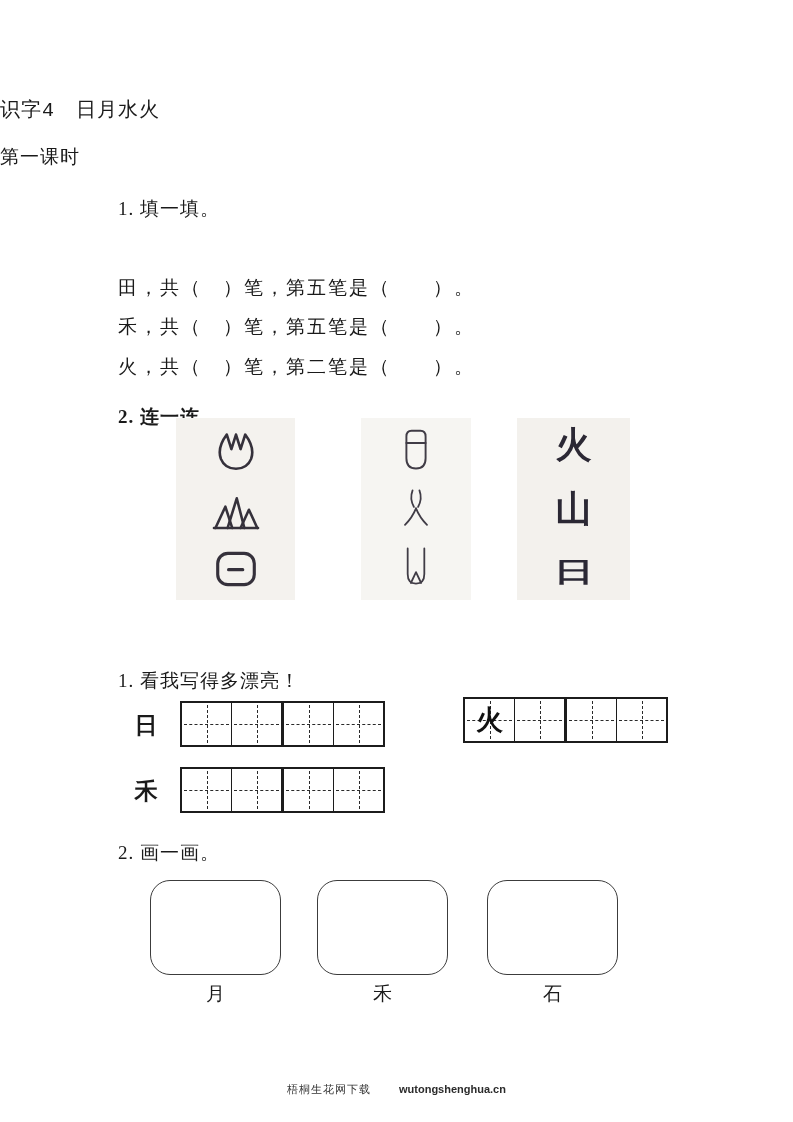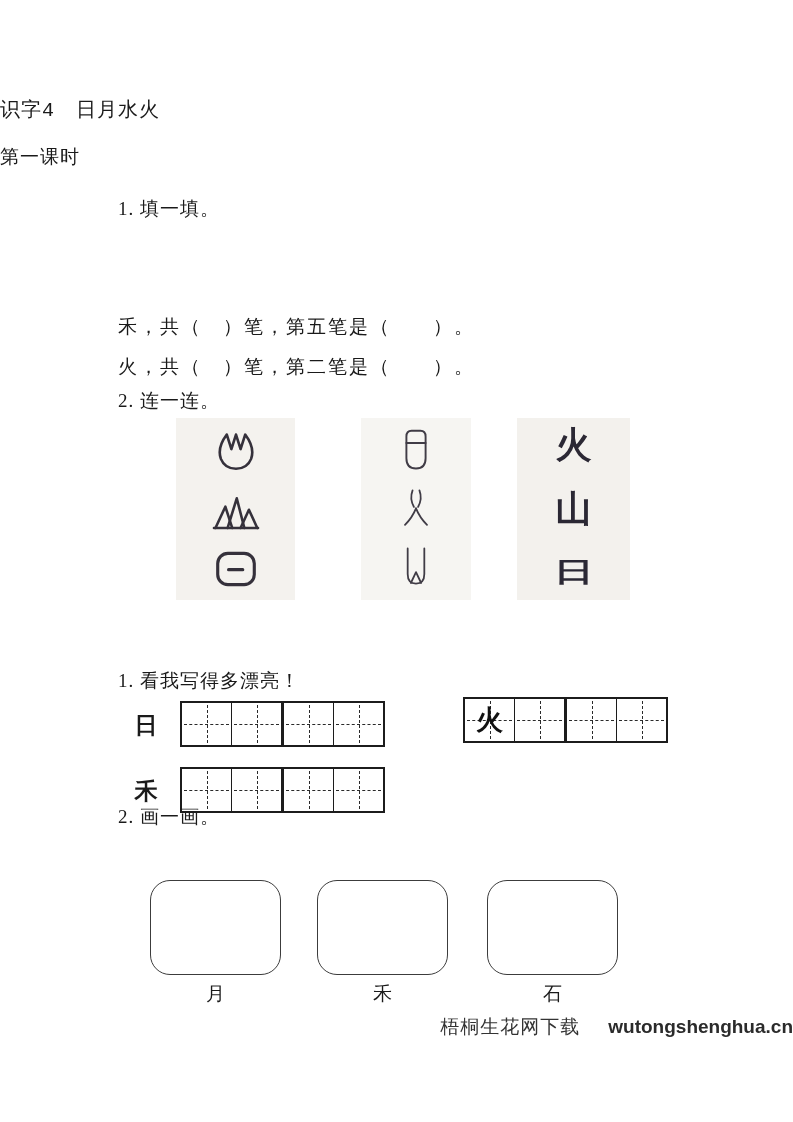--- a/index.html
+++ b/index.html
@@ -9,23 +9,23 @@
     overflow:hidden;
   }
   .centered { position:absolute; left:0; width:100%; text-align:left;font-family:Liberation Mono, monospace; }
   .page-title { top:96px; font-size:20px; font-weight:400; letter-spacing:1px; }
   .lesson-heading { font-size:19px; letter-spacing:1px; }
   #lesson1-heading { top:144px; }
   #lesson2-heading { top:627px; }
 
   .q-label { position:absolute; left:118px; font-size:19px; letter-spacing:1px; white-space:nowrap; }
   #q1-label { top:196px; }
-  #q2-label { top:388px; }
+  #q2-label { top:404px;font-weight:bold; }
   #l2q1-label { top:668px; }
-  #l2q2-label { top:804px; }
+  #l2q2-label { top:840px; }
 
   .fill-item { position:absolute; left:118px; font-size:19px; letter-spacing:2px; white-space:nowrap; }
   #fill-0 { top:236px; }
   #fill-1 { top:275px; }
   #fill-2 { top:314px; }
   #fill-3 { top:354px; }
 
   .scan-box {
     position:absolute; top:418px; height:182px; box-sizing:border-box;
     display:flex; flex-direction:column; align-items:center;
@@ -67,33 +67,34 @@
     border:1.4px solid #3c3c3c; border-radius:20px; box-sizing:border-box;
   }
   #draw-box-0 { left:150px; }
   #draw-box-1 { left:317px; }
   #draw-box-2 { left:487px; }
   .draw-label { position:absolute; top:981px; width:131px; text-align:center; font-size:19px; }
   #draw-label-0 { left:150px; }
   #draw-label-1 { left:317px; }
   #draw-label-2 { left:487px; }
 
-  .footer { position:absolute; top:1014px; left:0; width:100%; text-align:right; font-size:19px; color:#333; }
+  .footer { position:absolute; top:1082px; left:0; width:100%; text-align:center; font-size:11px; color:#333; }
   .footer .site-name { letter-spacing:1px; }
   .footer .site-url { font-family:"Liberation Sans","DejaVu Sans",sans-serif; font-weight:bold; margin-left:28px; color:#2b2b2b; }
 </style>
 </head>
 <body>
 
 <div class="page">
 
   <div class="centered page-title">识字4　日月水火</div>
   <div class="centered lesson-heading" id="lesson1-heading">第一课时</div>
 
   <div class="q-label" id="q1-label">1. 填一填。</div>
+  <div class="fill-item" id="fill-1">田，共（　）笔，第五笔是（　　）。</div>
   <div class="fill-item" id="fill-2">禾，共（　）笔，第五笔是（　　）。</div>
   <div class="fill-item" id="fill-3">火，共（　）笔，第二笔是（　　）。</div>
 
   <div class="q-label" id="q2-label">2. 连一连。</div>
 
   <div class="scan-box" id="scan1">
     <svg class="glyph" width="46" height="48" viewBox="0 0 70 70" fill="none" stroke="#35313b" stroke-width="4" stroke-linejoin="round" stroke-linecap="round">
       <path d="M21,10 C12,22 8,36 12,47 C16,57 25,62 35,62 C45,62 54,57 58,47 C62,36 58,22 49,10 L42,32 L35,10 L28,32 Z"></path>
     </svg>
     <svg class="glyph" width="54" height="38" viewBox="0 0 70 50" fill="none" stroke="#35313b" stroke-width="3.4" stroke-linejoin="round" stroke-linecap="round">

